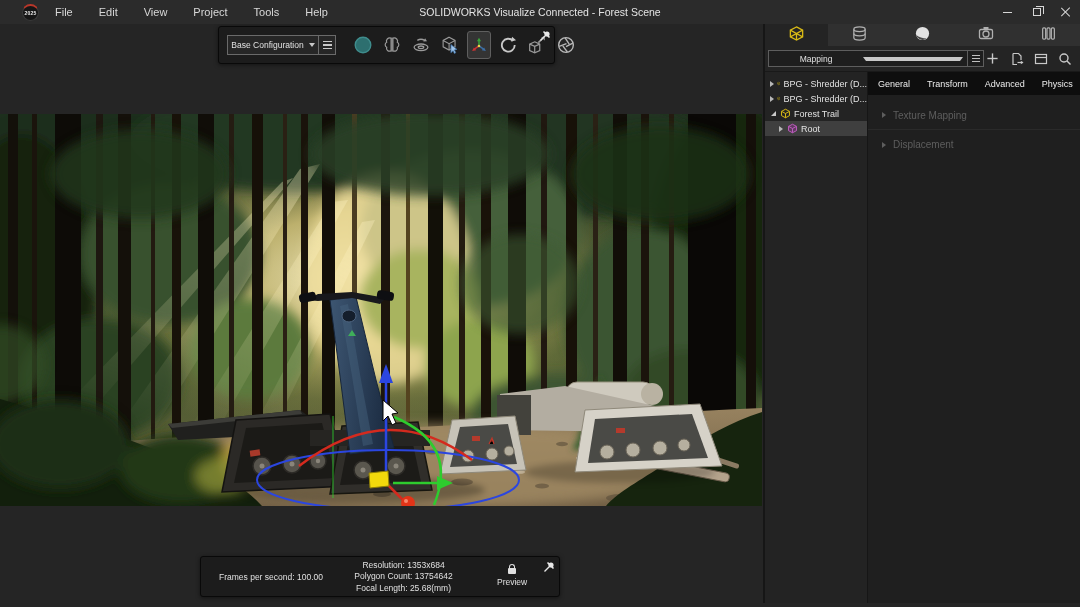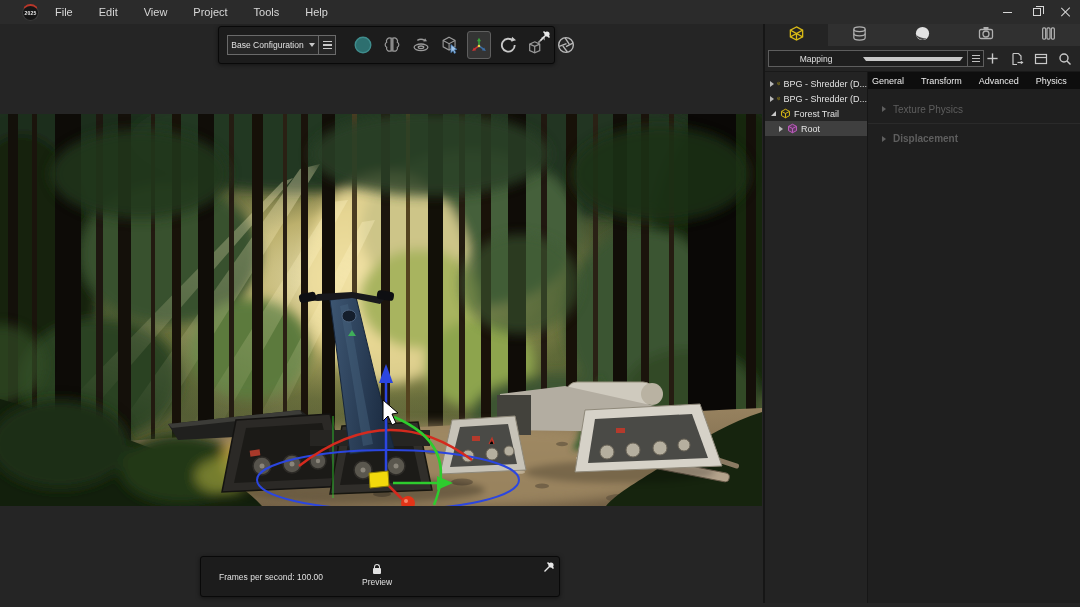--- a/index.html
+++ b/index.html
@@ -85,46 +85,47 @@
   .panel-body { flex:1; display:flex; border-top:1px solid #191919; }
   .tree-pane { width:103px; background:#232323; border-right:1px solid #161616; padding-top:4px; }
   .tree-row { height:15px; display:flex; align-items:center; padding-left:5px; gap:3px; font-size:9px; color:#e2e2e2; white-space:nowrap; overflow:hidden; }
   .tree-row.selected { background:#3f3f3f; }
   .tree-row.child { padding-left:12px; }
   .tw { width:7px; display:flex; justify-content:center; }
   .arr-c { width:0; height:0; border-left:4px solid #b8b8b8; border-top:3px solid transparent; border-bottom:3px solid transparent; }
   .arr-e { width:0; height:0; border-bottom:5px solid #c8c8c8; border-left:5px solid transparent; }
 
   .props-pane { flex:1; background:#1f1f1f; display:flex; flex-direction:column; }
-  .prop-tabs { height:17px; background:#0e0e0e; display:flex; align-items:center; padding-left:4px; gap:17px; }
+  .prop-tabs { height:23px; background:#0e0e0e; display:flex; align-items:center; padding-left:10px; gap:17px; }
   .prop-tab { font-size:9px; color:#ececec; }
   .prop-sections { padding:6px 0 0 0; }
   .section-row { height:29px; display:flex; align-items:center; gap:7px; padding-left:14px;
     border-bottom:1px solid #2a2a2a; }
-  .section-row:last-child { border-bottom:none;font-weight:bold; }
+  .section-row:last-child { border-bottom:none; }
   .sec-arr { width:0; height:0; border-left:4px solid #5e5e5e; border-top:3.5px solid transparent; border-bottom:3.5px solid transparent; }
   .section-label { font-size:10px; color:#5e5e5e; }
 </style>
 </head>
 <body>
 
 <div class="app">
 
   <div class="titlebar">
     <div class="app-logo">
       <span>2025</span>
     </div>
     <nav class="menus">
       <span class="menu-item">File</span>
       <span class="menu-item">Edit</span>
       <span class="menu-item">View</span>
       <span class="menu-item">Project</span>
       <span class="menu-item">Tools</span>
       <span class="menu-item">Help</span>
     </nav>
+    <div class="win-title">SOLIDWORKS Visualize Connected - Forest Scene</div>
     <div class="win-controls">
       <div class="win-btn">
           <div class="glyph-min"></div>
         </div>
       <div class="win-btn">
           <div class="glyph-restore"></div>
         </div>
       <div class="win-btn">
           <div class="glyph-close"></div>
         </div>
@@ -447,20 +448,25 @@
           <svg width="12" height="12" viewBox="0 0 12 12">
             <circle cx="8" cy="4" r="2.6" fill="#e8e8e8"></circle>
             <line x1="6.2" y1="5.8" x2="1.5" y2="10.5" stroke="#e8e8e8" stroke-width="1.3"></line>
             <line x1="4.5" y1="1.5" x2="10.5" y2="7.5" stroke="#e8e8e8" stroke-width="1.6"></line>
           </svg>
         </div>
       </div>
 
       <div class="info-bar">
         <div class="info-fps">Frames per second: 100.00</div>
+        <div class="info-center">
+          <span>Resolution: 1353x684</span>
+          <span>Polygon Count: 13754642</span>
+          <span>Focal Length: 25.68(mm)</span>
+        </div>
         <div class="info-preview">
           <div class="lock-icon"></div>
           <span>Preview</span>
         </div>
         <div class="pin-btn">
           <svg width="12" height="12" viewBox="0 0 12 12">
             <circle cx="8" cy="4" r="2.6" fill="#e8e8e8"></circle>
             <line x1="6.2" y1="5.8" x2="1.5" y2="10.5" stroke="#e8e8e8" stroke-width="1.3"></line>
             <line x1="4.5" y1="1.5" x2="10.5" y2="7.5" stroke="#e8e8e8" stroke-width="1.6"></line>
           </svg>
@@ -592,21 +598,21 @@
         <div class="props-pane">
           <div class="prop-tabs">
             <span class="prop-tab">General</span>
             <span class="prop-tab">Transform</span>
             <span class="prop-tab">Advanced</span>
             <span class="prop-tab">Physics</span>
           </div>
           <div class="prop-sections">
             <div class="section-row">
               <span class="sec-arr"></span>
-              <span class="section-label">Texture Physics</span>
+              <span class="section-label">Texture Mapping</span>
             </div>
             <div class="section-row">
               <span class="sec-arr"></span>
               <span class="section-label">Displacement</span>
             </div>
           </div>
         </div>
       </div>
     </aside>
   </div>

